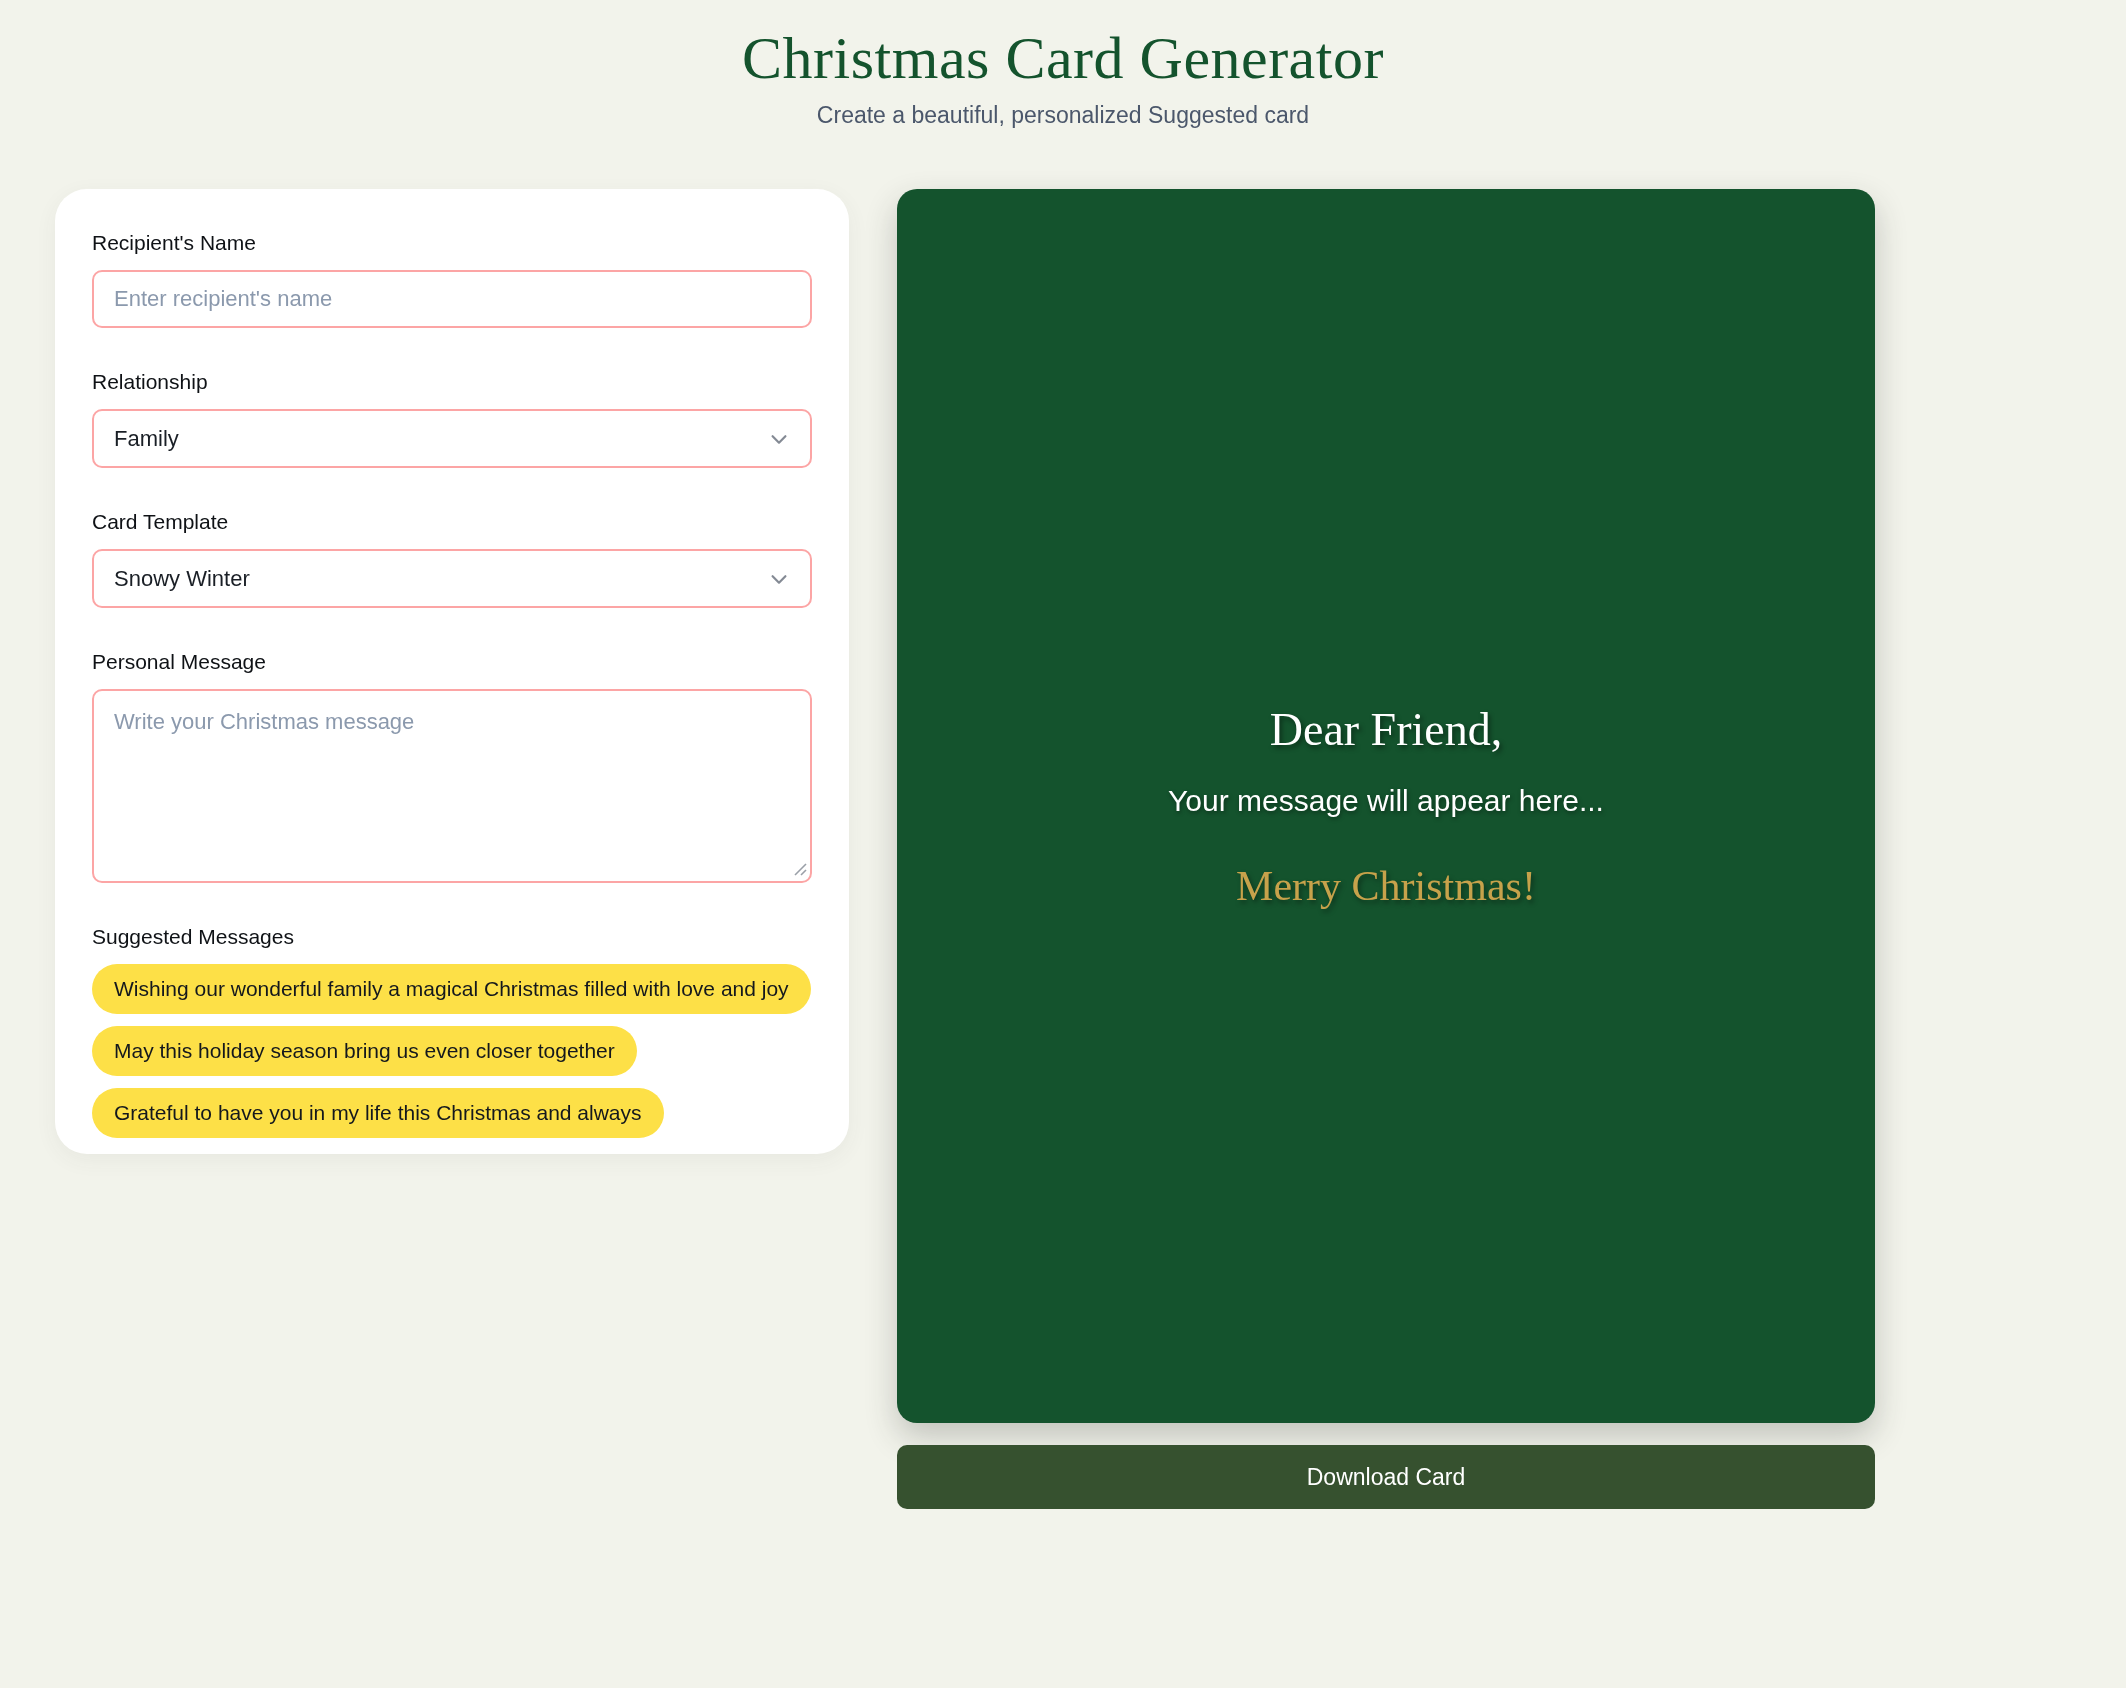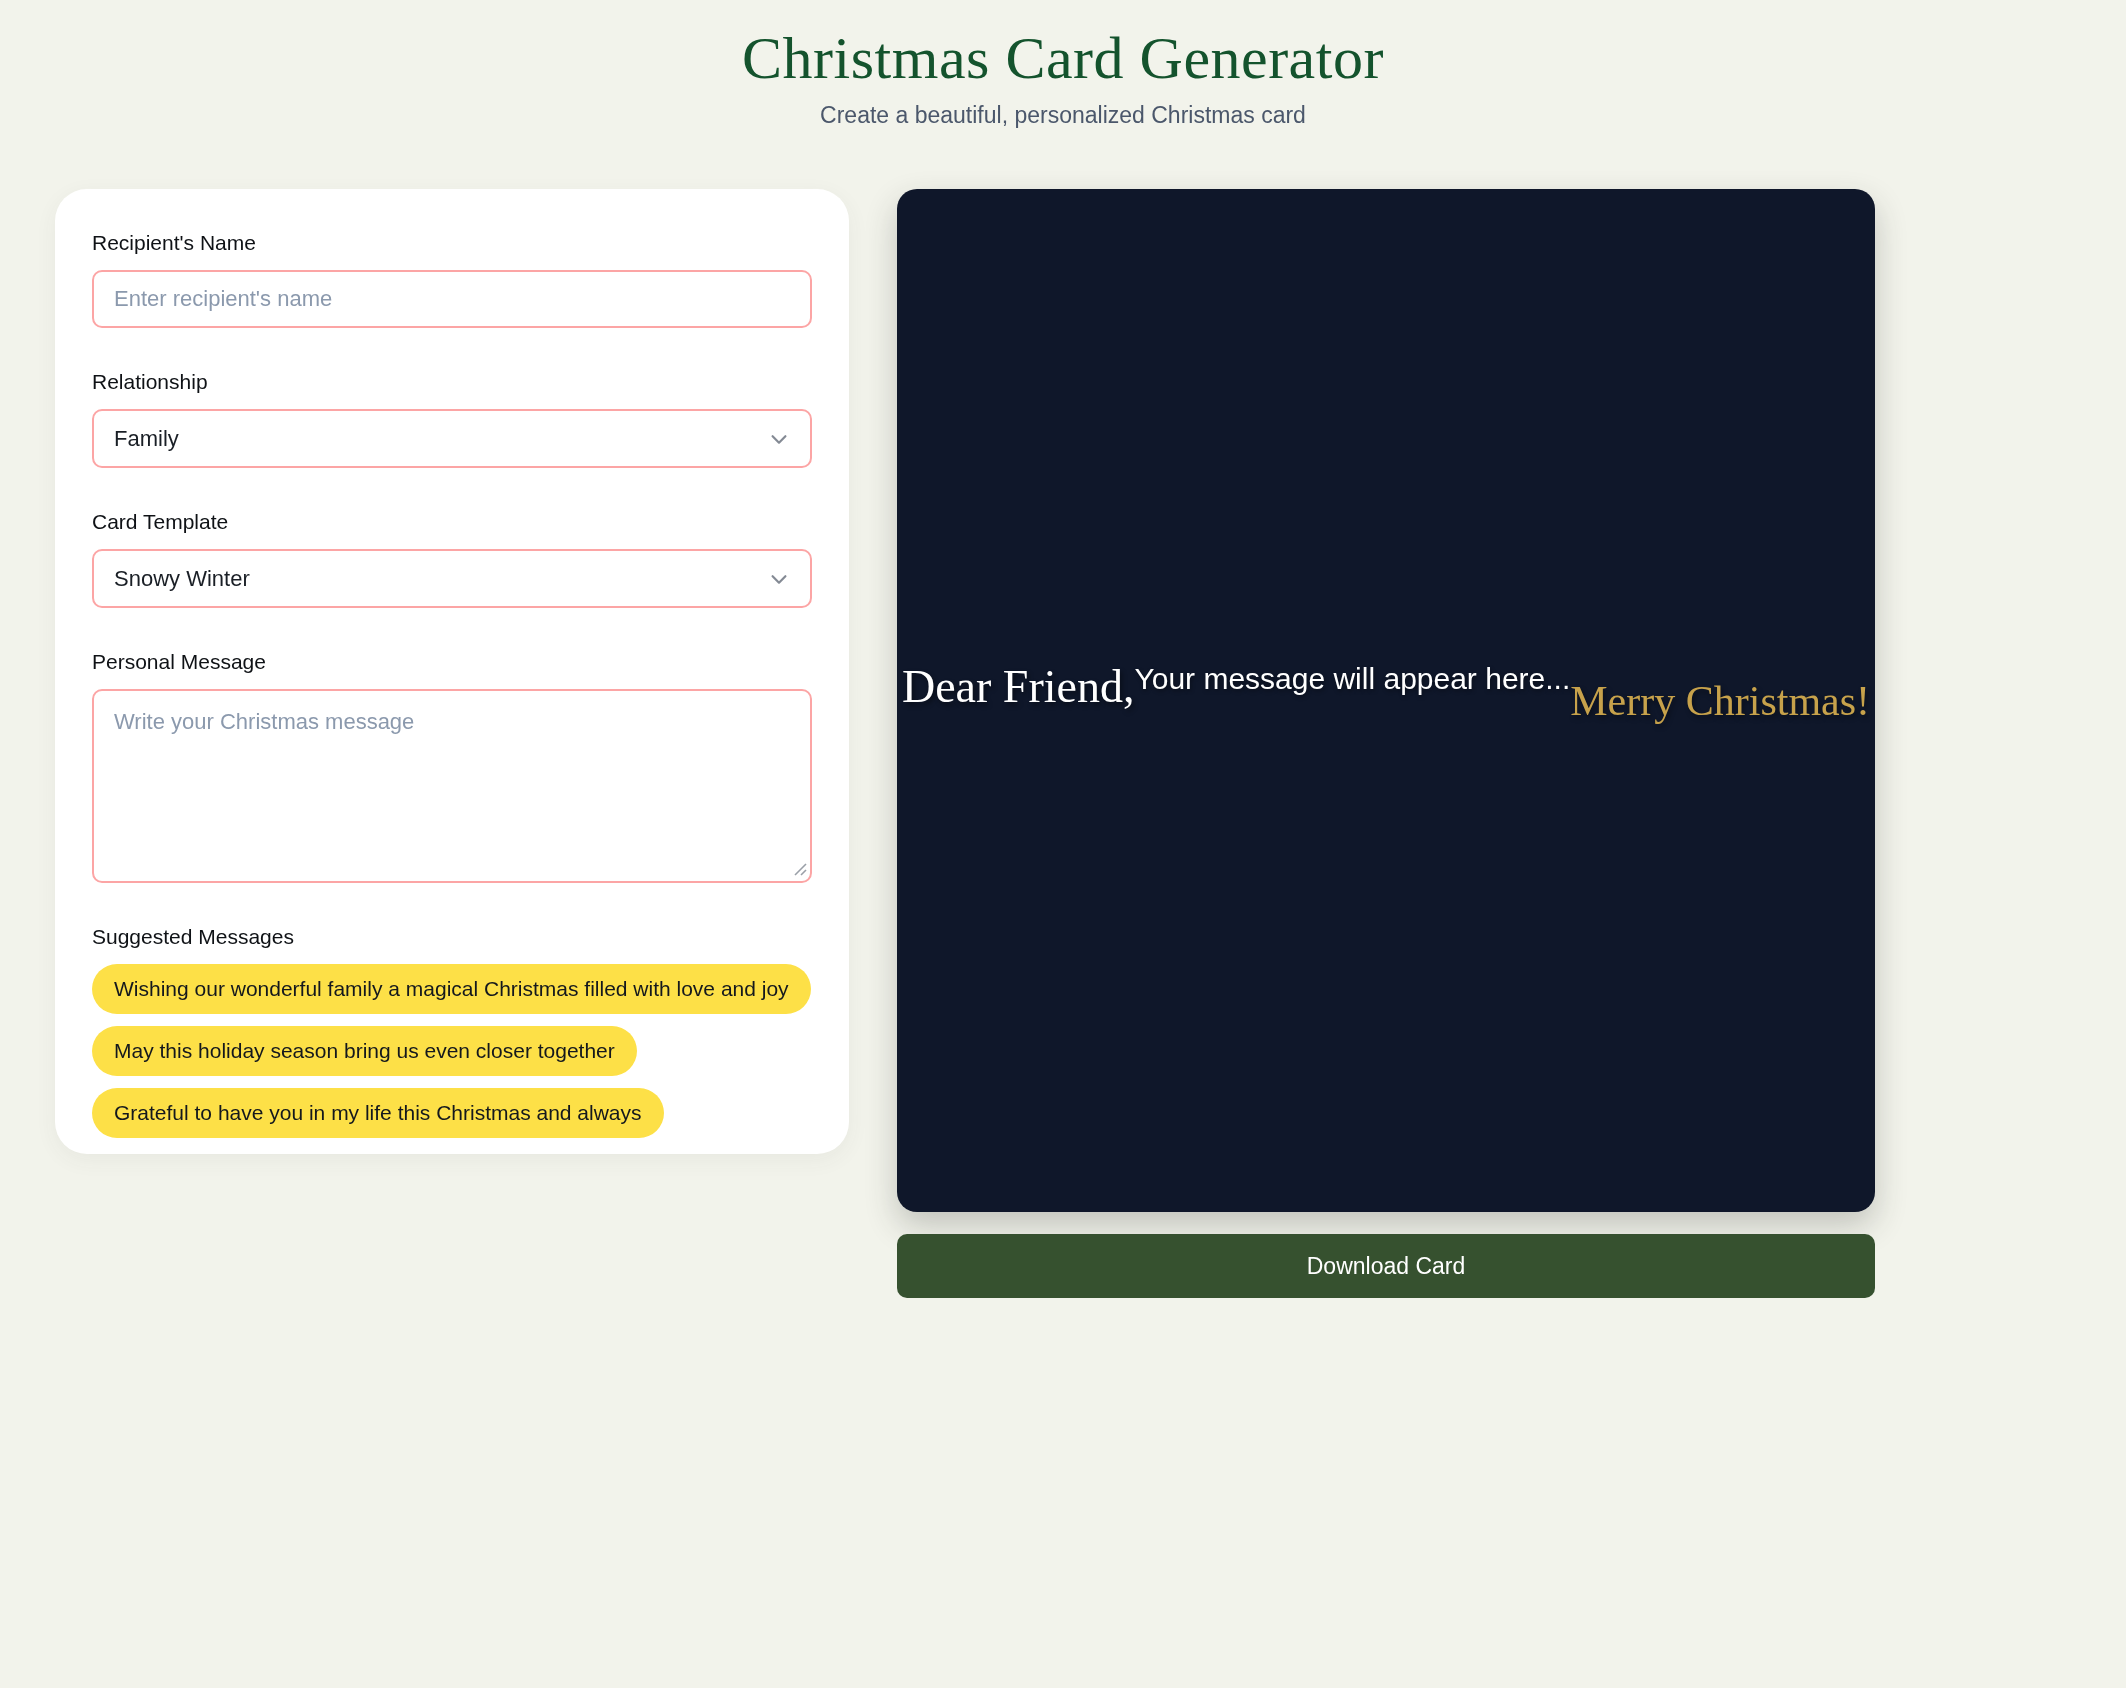--- a/index.html
+++ b/index.html
@@ -107,26 +107,26 @@
     line-height: 1.15;
     cursor: pointer;
     text-align: left;
     white-space: nowrap;
   }
   .pill:last-child { margin-bottom: 0; }
 
   
   .preview-col { width: 978px; }
   .card-preview {
-    width: 978px; height: 1023px;
-    background: #0f172a;
+    width: 978px; height: 1234px;
+    background: #14532d;
     border-radius: 20px;
     box-shadow: 0 14px 32px rgba(40,45,40,0.24);
     display: flex;
-    flex-direction: row;
+    flex-direction: column;
     align-items: center;
     justify-content: center;
     text-align: center;
   }
   .preview-greeting {
     font-family: "Liberation Serif", serif;
     font-weight: 400;
     font-size: 46px;
     color: #ffffff;
     text-shadow: 2px 3px 5px rgba(0,0,0,0.45);
@@ -157,21 +157,21 @@
     font-size: 23px;
     font-weight: 500;
     cursor: pointer;
   }
 </style>
 </head>
 <body>
 
 <header class="header">
   <h1 class="page-title">Christmas Card Generator</h1>
-  <p class="page-subtitle">Create a beautiful, personalized Christmas card</p>
+  <p class="page-subtitle">Create a beautiful, personalized Suggested card</p>
 </header>
 
 <main class="main">
 
   <section class="form-card">
 
     <div class="field">
       <label class="field-label">Recipient's Name</label>
       <input class="text-input" type="text" placeholder="Enter recipient's name" style="">
     </div>

